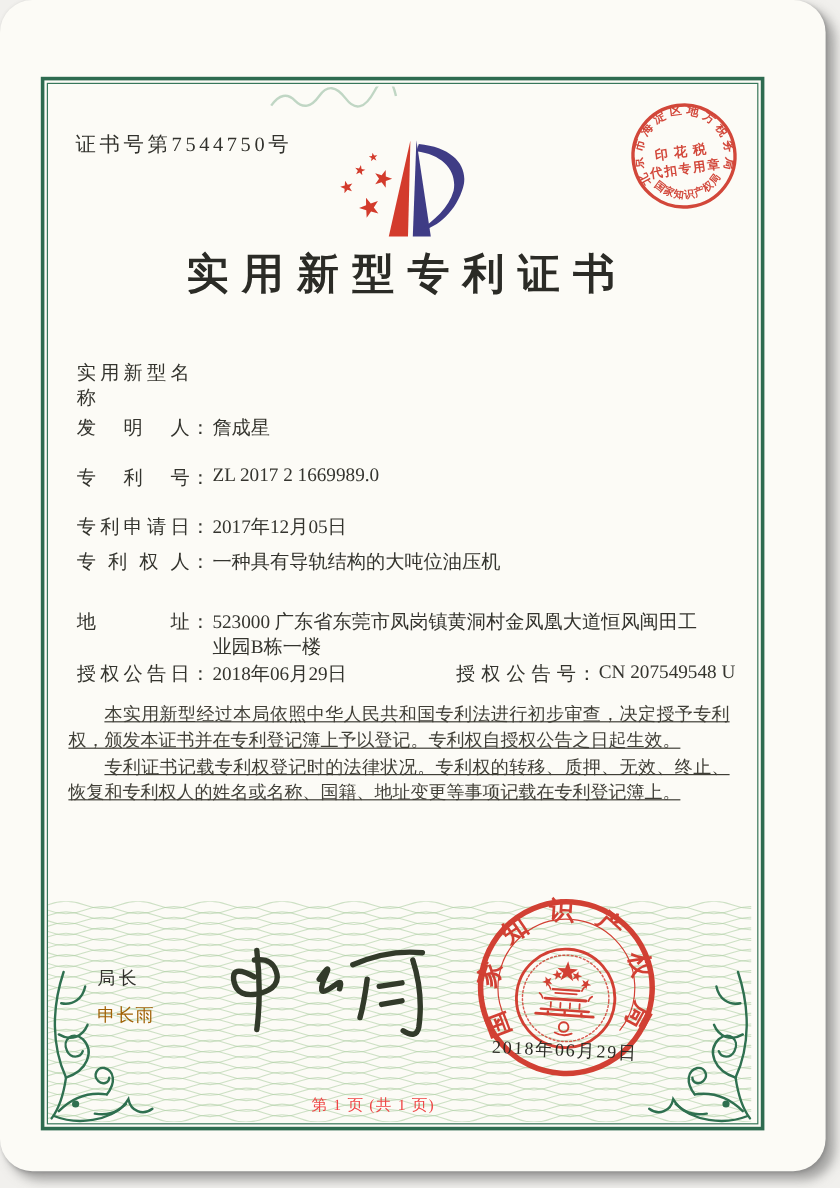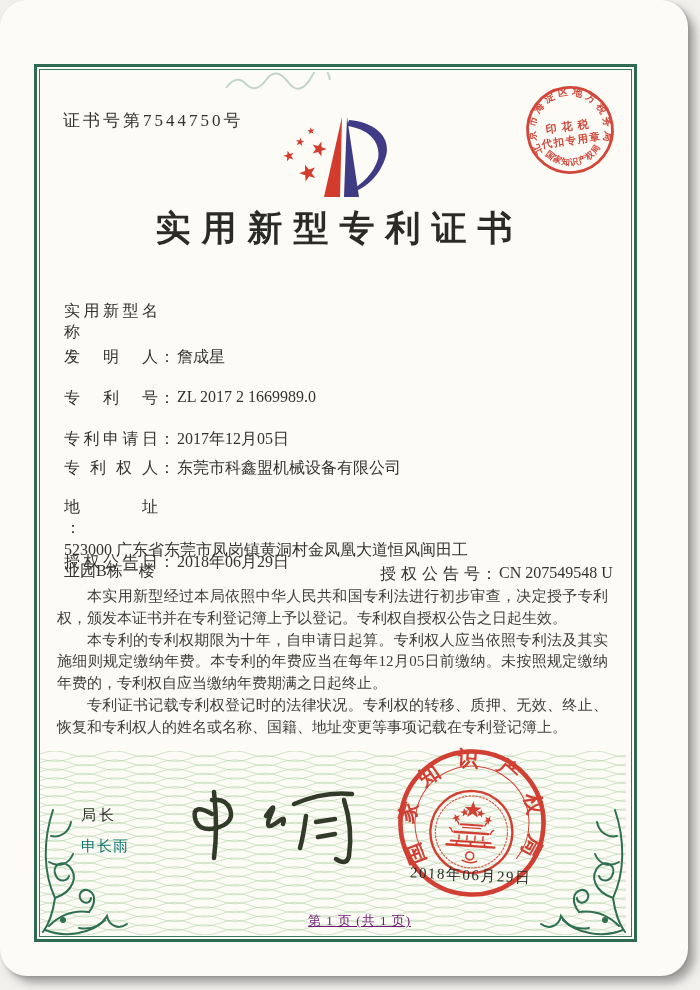--- a/index.html
+++ b/index.html
@@ -36,42 +36,42 @@
     position:absolute;left:0;top:205px;width:668px;z-index:3;
     text-align:center;font-size:35px;font-weight:bold;color:#2b2b26;
     letter-spacing:11px;text-indent:11px;
   }
 
   .row{position:absolute;left:64px;z-index:3;font-size:16px;color:#34342e;display:flex;align-items:flex-start;}
   .lbl{display:inline-block;width:94px;text-align:justify;text-align-last:justify;flex:none;}
   .colon{flex:none;margin:0 2px 0 1px;}
   .val{flex:none;}
   .r1{top:301px;flex-direction:column;} .r2{top:347px;align-items:flex-end;} .r3{top:388px;} .r4{top:429px;}
-  .r5{top:458px;} .r6{top:497px;flex-direction:column;} .r7{top:552px;width:560px;}
+  .r5{top:458px;} .r6{top:508px;} .r7{top:552px;width:560px;}
   .addr-val{width:408px;line-height:21px;}
-  .pair-right{position:absolute;left:316px;top:12px;display:flex;}
+  .pair-right{position:absolute;left:316px;top:0;display:flex;}
   .pair-right .lbl{width:100px;}
 
   .paras{
     position:absolute;left:57px;top:586px;width:551px;z-index:3;
     font-size:15px;line-height:21.8px;color:#403f37;text-align:justify;
   }
-  .paras p{margin:0;text-indent:2em;}
+  .paras p{margin:0;text-indent:2em;text-decoration:underline;}
 
   .director-title{position:absolute;left:81px;top:806px;z-index:3;font-family:Liberation Mono, monospace;font-size:15px;letter-spacing:3px;color:#30302b;}
-  .director-name{position:absolute;left:81px;top:837px;z-index:3;font-family:"Liberation Sans",sans-serif;font-size:15px;letter-spacing:1px;color:#0f766e;}
+  .director-name{position:absolute;left:81px;top:837px;z-index:3;font-family:"Liberation Sans",sans-serif;font-size:15px;letter-spacing:1px;color:#a16207;}
   .signature{position:absolute;left:168px;top:776px;z-index:4;}
   .authority-seal{position:absolute;left:393px;top:744px;z-index:3;transform:rotate(4deg);opacity:.95;}
   .seal-date{
     position:absolute;left:410px;top:866px;z-index:5;
     font-size:15px;letter-spacing:1.5px;color:#2b2b25;transform:rotate(2.5deg);
   }
   .footer{
     position:absolute;left:211px;top:912px;width:200px;z-index:3;
-    text-align:right;font-size:13px;letter-spacing:1px;color:#701a75;text-decoration:underline;
+    text-align:center;font-size:13px;letter-spacing:1px;color:#ef4444;
   }
 </style>
 </head>
 <body>
 
 <svg width="0" height="0" style="position:absolute" aria-hidden="true">
   <defs>
     <polygon id="star5" points="0,-10 2.35,-3.24 9.51,-3.09 3.8,1.24 5.88,8.09 0,4 -5.88,8.09 -3.8,1.24 -9.51,-3.09 -2.35,-3.24"></polygon>
     <g id="flourish-g" stroke="#2f7050" fill="none" stroke-width="2" stroke-linecap="round">
       <path d="M14,4 C4,34 4,66 16,92"></path>
@@ -194,41 +194,40 @@
     <span class="val">ZL 2017 2 1669989.0</span>
   </div>
   <div class="row r4">
     <span class="lbl">专利申请日</span>
       <span class="colon">：</span>
     <span class="val">2017年12月05日</span>
   </div>
   <div class="row r5">
     <span class="lbl">专利权人</span>
       <span class="colon">：</span>
-    <span class="val">东莞市科鑫盟机械设备有限公司</span>
+    <span class="val">一种具有导轨结构的大吨位油压机</span>
   </div>
   <div class="row r6">
     <span class="lbl">地址</span>
       <span class="colon">：</span>
     <span class="val addr-val">523000 广东省东莞市凤岗镇黄洞村金凤凰大道恒风闽田工业园B栋一楼</span>
   </div>
   <div class="row r7">
     <span class="lbl">授权公告日</span>
       <span class="colon">：</span>
     <span class="val">2018年06月29日</span>
     <span class="pair-right">
       <span class="lbl">授权公告号</span>
         <span class="colon">：</span>
       <span class="val">CN 207549548 U</span>
     </span>
   </div>
 
   <div class="paras">
     <p>本实用新型经过本局依照中华人民共和国专利法进行初步审查，决定授予专利权，颁发本证书并在专利登记簿上予以登记。专利权自授权公告之日起生效。</p>
-    <p>本专利的专利权期限为十年，自申请日起算。专利权人应当依照专利法及其实施细则规定缴纳年费。本专利的年费应当在每年12月05日前缴纳。未按照规定缴纳年费的，专利权自应当缴纳年费期满之日起终止。</p>
     <p>专利证书记载专利权登记时的法律状况。专利权的转移、质押、无效、终止、恢复和专利权人的姓名或名称、国籍、地址变更等事项记载在专利登记簿上。</p>
   </div>
 
   <div class="director-title">局长</div>
   <div class="director-name">申长雨</div>
 
   <svg class="signature" width="200" height="95" viewBox="0 0 200 95">
     <g stroke="#323a2a" fill="none" stroke-width="4.5" stroke-linecap="round" stroke-linejoin="round">
       <path d="M44,38 q-20,-11 -17,4 q3,14 21,10 q19,-5 14,-19 q-4,-11 -18,-9"></path>
       <path d="M46,16 q4,36 0,66"></path>

